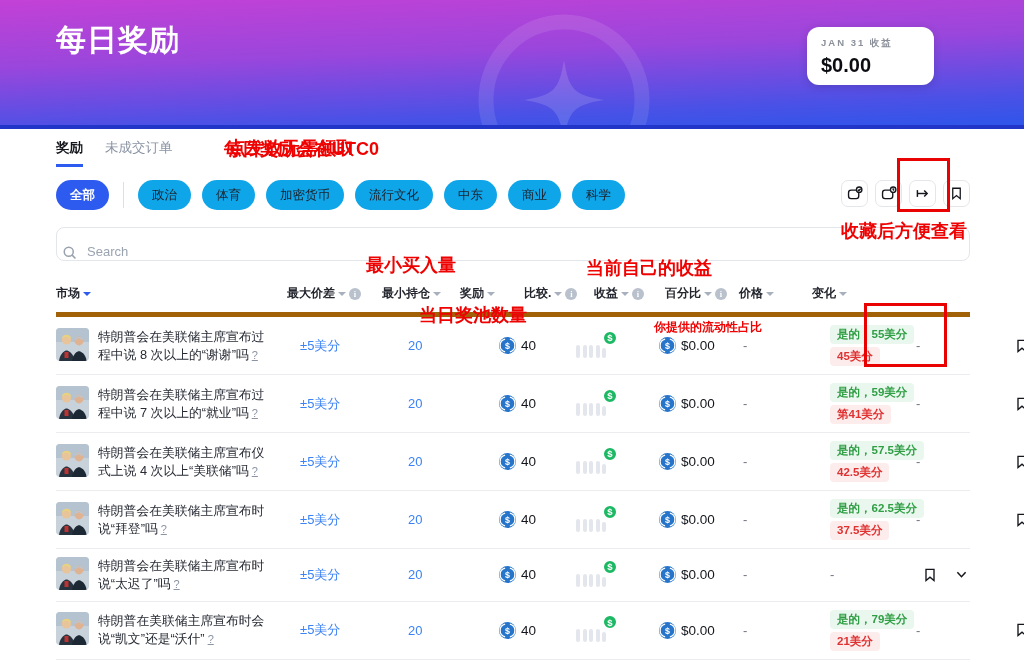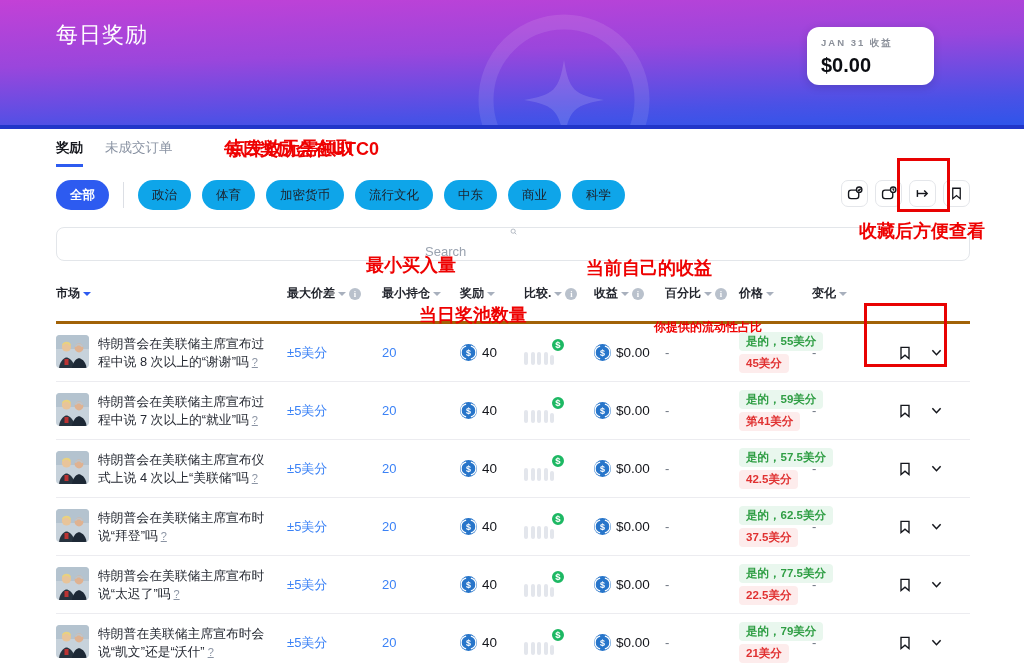--- a/index.html
+++ b/index.html
@@ -10,21 +10,21 @@
     -webkit-font-smoothing:antialiased;
   }
 
   
   .hero {
     position:absolute; left:0; top:0; width:1024px; height:129px;
     background:linear-gradient(178deg,#c341d6 0%,#9a46dc 42%,#4a51e6 82%,#2f55ea 100%);
     border-bottom:4px solid #2136c9; overflow:hidden;
   }
   .watermark { position:absolute; left:472px; top:8px; width:184px; height:184px; pointer-events:none; }
-  .hero-title { position:absolute; left:56px; top:20px; margin:0; font-size:22px; font-weight:normal; color:#fff; letter-spacing:1px; }
+  .hero-title { position:absolute; left:56px; top:20px; margin:0; font-size:30px; font-weight:bold; color:#fff; letter-spacing:1px; }
   .hero-sub { position:absolute; left:56px; top:70px; width:372px; margin:0; font-size:12.5px; line-height:1.65; color:rgba(255,255,255,.94); }
   .hero-sub a { color:#fff; text-decoration:underline; cursor:pointer; }
   .earn-card { position:absolute; left:807px; top:27px; width:127px; height:58px; background:#fff; border-radius:12px; padding:10px 14px; box-shadow:0 2px 8px rgba(20,20,60,.18); }
   .ec-label { font-size:9.5px; font-weight:bold; letter-spacing:2px; color:#8b909a; }
   .ec-amount { font-size:20px; font-weight:bold; color:#0b0d12; margin-top:4px; }
 
   
   .main { position:absolute; left:56px; top:139px; width:914px; }
 
   .tabs { display:flex; gap:22px; }
@@ -32,32 +32,32 @@
   .tab.active { color:#14161c; font-weight:bold; border-bottom-color:#2d5bf0; }
 
   .filter-row { display:flex; align-items:flex-start; justify-content:space-between; margin-top:13px; }
   .chips { display:flex; align-items:center; gap:11px; }
   .chip { height:30px; padding:0 14px; border-radius:16px; background:#0ea5e9; color:#1d212b; font-size:12.5px; display:flex; align-items:center; cursor:pointer; white-space:nowrap; }
   .chip.active { background:#2d5bf0; color:#fff; font-weight:bold; }
   .chip-divider { width:1px; height:26px; background:#dcdfe5; margin:0 3px; }
   .toolbar { display:flex; gap:7px; }
   .tool-btn { width:27px; height:27px; border:1px solid #e4e6ea; border-radius:7px; background:#fff; display:flex; align-items:center; justify-content:center; cursor:pointer; }
 
-  .search { margin-top:17px; height:34px; border:1px solid #e3e6ea; border-radius:8px; display:flex; align-items:center; gap:8px; padding:0 5px; background:#fff;flex-direction:column; }
+  .search { margin-top:17px; height:34px; border:1px solid #e3e6ea; border-radius:8px; display:flex; align-items:flex-end; gap:8px; padding:0 5px; background:#fff; }
   .search input { flex:1; border:none; outline:none; font-size:13px; color:#333; background:transparent; font-family:inherit; }
   .search input::placeholder { color:#9aa3b0; }
 
   .grid-cols { display:grid; grid-template-columns:231px 95px 78px 64px 70px 71px 74px 73px 58px 100px; }
-  .thead { margin-top:24px; padding-bottom:19px; border-bottom:3px solid #a16207; }
+  .thead { margin-top:24px; padding-bottom:10px; border-bottom:5px solid #a16207; }
   .th { font-size:12px; font-weight:bold; color:#23262e; display:flex; align-items:center; gap:3px; white-space:nowrap; }
   .caret { width:0; height:0; border:4px solid transparent; border-top-color:#a8b0bd; margin-top:4px; }
   .caret.blue { border-top-color:#2d5bf0; }
   .info-i { width:12px; height:12px; border-radius:50%; background:#b9c1cc; color:#fff; font-size:8.5px; font-weight:bold; display:flex; align-items:center; justify-content:center; font-family:"Liberation Serif",serif; }
 
-  .row { align-items:center; min-height:51px; padding:8px 0; border-bottom:1px solid #ececf0; }
+  .row { align-items:center; min-height:51px; padding:8px 0; border-bottom:1px solid #ececf0;gap:13px; }
   .market-cell { display:flex; gap:9px; align-items:flex-start; padding-right:10px; }
   .thumb { width:33px; height:33px; border-radius:4px; overflow:hidden; flex:none; }
   .m-title { font-size:12.8px; line-height:1.4; color:#262a33; }
   .help-link { color:#8a93a3; font-size:11px; text-decoration:underline; margin-left:3px; cursor:pointer; }
   .val { font-size:13px; color:#3b82f6; }
   .icon-val { display:flex; align-items:center; gap:5px; font-size:13.5px; color:#14161c; font-weight:500; }
   .gauge { position:relative; width:32px; height:22px; display:flex; align-items:flex-end; gap:2.5px; margin-top:2px; }
   .gbar { width:4px; height:13px; background:#e3e6ec; border-radius:2px; }
   .gbadge { position:absolute; right:-10px; top:-6px; width:16px; height:16px; border-radius:50%; background:#1db863; color:#fff; font-size:9.5px; font-weight:bold; display:flex; align-items:center; justify-content:center; border:2px solid #fff; }
   .price-cell { display:flex; flex-direction:column; gap:3px; align-items:flex-start; }
@@ -478,24 +478,20 @@
     <div class="icon-val">
       <svg width="17" height="17" viewBox="0 0 20 20">
             <circle cx="10" cy="10" r="10" fill="#2775ca"></circle>
             <path d="M7.2 2.6a7.6 7.6 0 0 0 0 14.8" stroke="#fff" stroke-width="1.5" fill="none"></path>
             <path d="M12.8 2.6a7.6 7.6 0 0 1 0 14.8" stroke="#fff" stroke-width="1.5" fill="none"></path>
             <text x="10" y="13.8" font-size="10.5" font-weight="bold" fill="#fff" text-anchor="middle" font-family="Liberation Sans,sans-serif">$</text>
           </svg>
       <span>$0.00</span>
     </div>
     <div class="dash">-</div>
-    <div class="price-cell">
-      <span class="pill yes">是的，77.5美分</span>
-      <span class="pill no">22.5美分</span>
-    </div>
     <div class="dash">-</div>
     <div class="actions">
       <span class="row-icon">
         <svg width="16" height="16" viewBox="0 0 20 20" fill="none" stroke="#14161c" stroke-width="1.7">
               <path d="M5 3h10v14l-5-4.2L5 17z"></path>
             </svg>
       </span>
       <span class="row-icon">
         <svg width="15" height="15" viewBox="0 0 20 20" fill="none" stroke="#14161c" stroke-width="2">
               <path d="M4.5 7l5.5 6 5.5-6"></path>
@@ -565,19 +561,19 @@
             </svg>
       </span>
     </div>
   </div>
 
 </div>
 </div>
 
 <div class="anno" style="left:224px; top:101px;margin-top:36px;">每日奖励会在UTC0</div>
 <div class="anno" style="left:228px; top:136px;">点发放无需领取</div>
-<div class="anno" style="left:859px; top:219px;font-family:Liberation Serif, serif;">收藏后方便查看</div>
+<div class="anno" style="left:841px; top:219px;font-family:Liberation Serif, serif;">收藏后方便查看</div>
 <div class="anno" style="left:366px; top:253px;">最小买入量</div>
 <div class="anno" style="left:586px; top:256px;">当前自己的收益</div>
 <div class="anno" style="left:419px; top:303px;">当日奖池数量</div>
 <div class="anno" style="left:654px; top:319px; font-size:12px;">你提供的流动性占比</div>
 <div class="redbox" style="left:897px; top:158px; width:53px; height:54px;"></div>
 <div class="redbox" style="left:864px; top:303px; width:83px; height:64px;"></div>
 
 </body></html>

